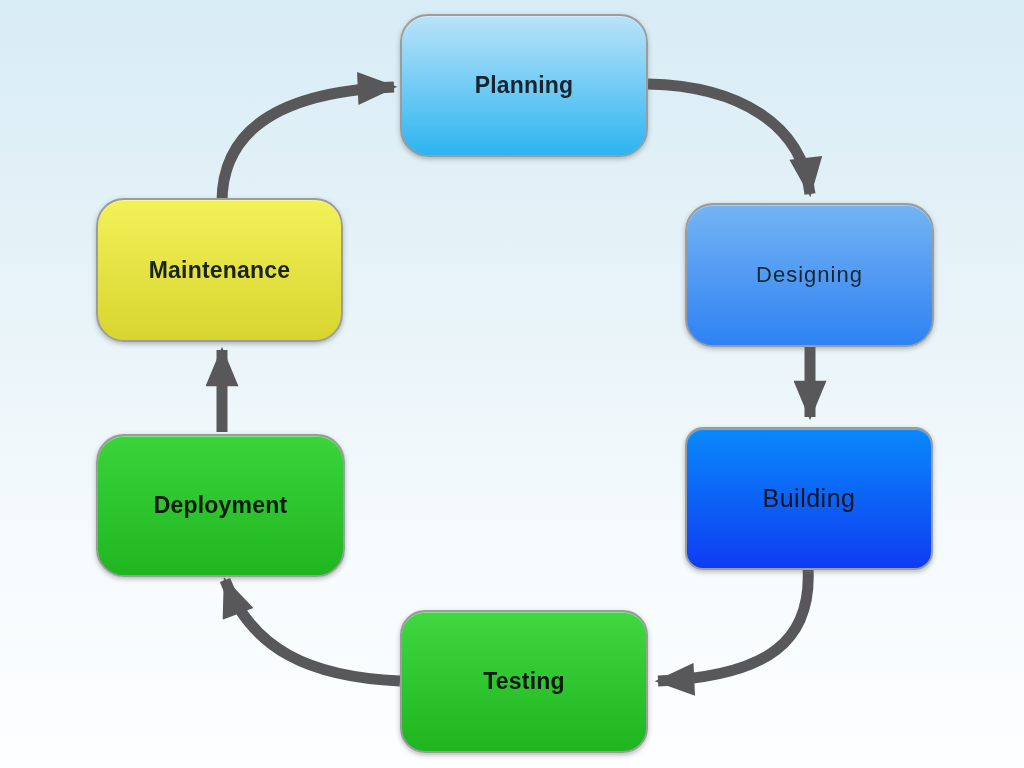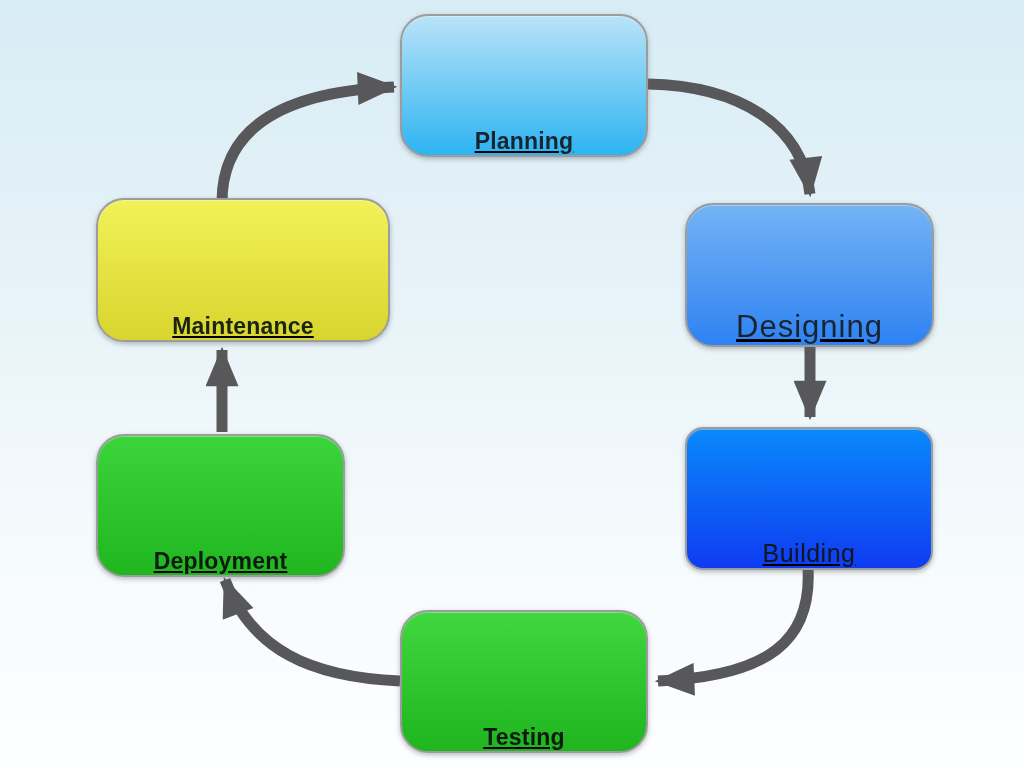--- a/index.html
+++ b/index.html
@@ -28,40 +28,39 @@
   .arrowhead {
     fill: var(--arrow-color, #58585a);
   }
   .node {
     position: absolute;
     z-index: 2;
     box-sizing: border-box;
     border: 2px solid #9c9c9c;
     border-radius: 28px;
     display: flex;
-    align-items: flex-end;
+    align-items: center;
     justify-content: center;
     box-shadow: 0 2px 5px rgba(96, 102, 108, 0.45), inset 0 1px 0 rgba(255, 255, 255, 0.35);
-    text-decoration: underline;
   }
   .node-label {
     font-weight: 700;
     font-size: 23px;
     letter-spacing: 0.2px;
     white-space: nowrap;
   }
-  .n-designing .node-label { font-weight: 400; font-size: 31px; letter-spacing: 1px; }
+  .n-designing .node-label { font-weight: 400; font-size: 22px; letter-spacing: 1px; }
   .n-building  .node-label { font-weight: 400; font-size: 25px; letter-spacing: 0.5px; }
 
   .n-planning    { left: 400px; top: 14px;  width: 248px; height: 143px; }
   .n-designing   { left: 685px; top: 203px; width: 249px; height: 144px; }
   .n-building    { left: 685px; top: 427px; width: 248px; height: 143px; }
   .n-testing     { left: 400px; top: 610px; width: 248px; height: 143px; }
   .n-deployment  { left: 96px;  top: 434px; width: 249px; height: 143px; }
-  .n-maintenance { left: 96px;  top: 198px; width: 294px; height: 144px; }
+  .n-maintenance { left: 96px;  top: 198px; width: 247px; height: 144px; }
 </style>
 </head>
 <body>
 
 <div class="canvas">
 
   <svg class="arrows" width="1024" height="768" viewBox="0 0 1024 768" xmlns="http://www.w3.org/2000/svg">
     <defs>
       <marker id="ah" viewBox="0 0 12 10" refX="11" refY="5" markerWidth="4" markerHeight="3" orient="auto" markerUnits="strokeWidth">
         <path class="arrowhead" d="M 0 0 L 12 5 L 0 10 Z"></path>
@@ -80,21 +79,21 @@
   </div>
 
   <div class="node n-designing" style="background: linear-gradient(rgb(116, 180, 244), rgb(46, 130, 243)); border-color: rgb(156, 156, 156);">
     <span class="node-label" style="color: rgb(24, 37, 49);">Designing</span>
   </div>
 
   <div class="node n-building" style="background: linear-gradient(rgb(10, 137, 251), rgb(15, 60, 242)); border-color: rgb(156, 156, 156); border-radius: 18px;">
     <span class="node-label" style="color: rgb(14, 22, 32);">Building</span>
   </div>
 
-  <div class="node n-testing" style="background: linear-gradient(rgb(65, 215, 65), rgb(31, 181, 31)); border-color: rgb(156, 156, 156);">
+  <div class="node n-testing" style="background: linear-gradient(rgb(65, 215, 65), rgb(31, 181, 31)); border-color: rgb(156, 156, 156); border-radius: 25px;">
     <span class="node-label" style="color: rgb(14, 26, 16);">Testing</span>
   </div>
 
   <div class="node n-deployment" style="background: linear-gradient(rgb(59, 212, 59), rgb(32, 182, 32)); border-color: rgb(156, 156, 156);">
     <span class="node-label" style="color: rgb(14, 26, 16);">Deployment</span>
   </div>
 
   <div class="node n-maintenance" style="background: linear-gradient(rgb(242, 241, 88), rgb(216, 213, 47)); border-color: rgb(156, 156, 156);">
     <span class="node-label" style="color: rgb(26, 36, 16);">Maintenance</span>
   </div>

